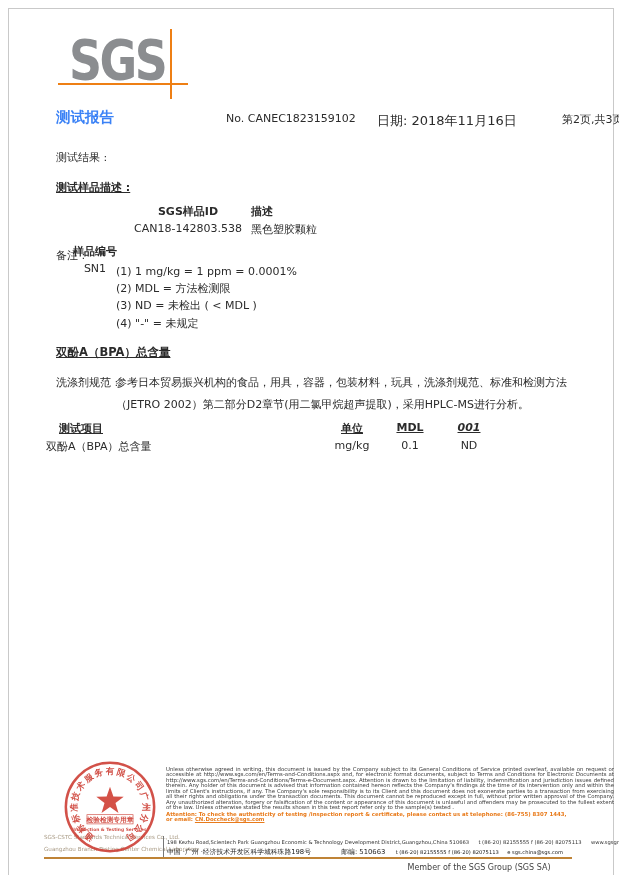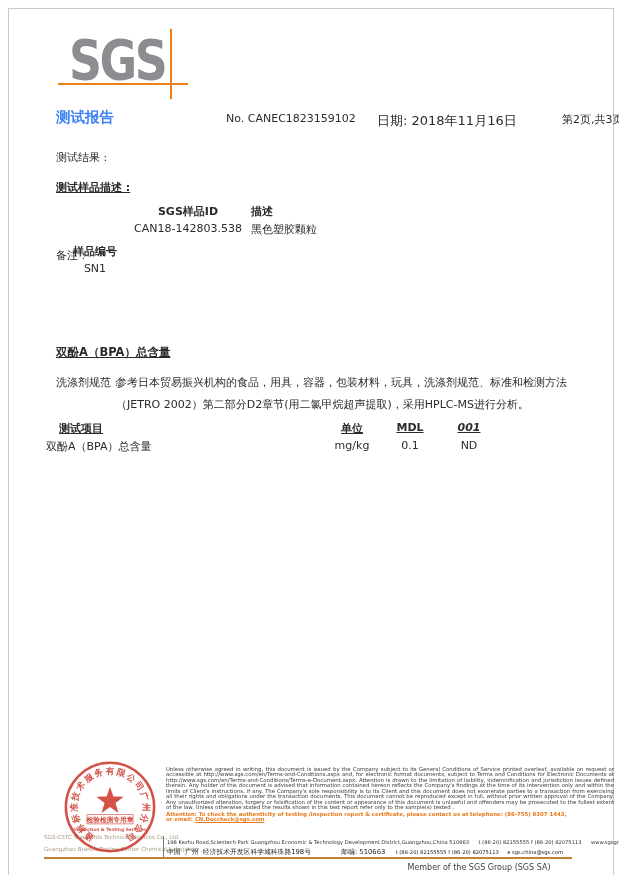--- a/index.html
+++ b/index.html
@@ -105,20 +105,26 @@
   <div>
     <div class="abs t11 bold ctr st-c1 st-hdr">样品编号</div>
     <div class="abs t11 bold ctr st-c2 st-hdr">SGS样品ID</div>
     <div class="abs t11 bold st-c3 st-hdr">描述</div>
     <div class="abs t11 ctr st-c1 st-row">SN1</div>
     <div class="abs t11 ctr st-c2 st-row">CAN18-142803.538</div>
     <div class="abs t11 st-c3 st-row">黑色塑胶颗粒</div>
   </div>
 
   <div class="abs t11 lbl-notes">备注 :</div>
+  <div class="abs notes">
+    <div>(1) 1 mg/kg = 1 ppm = 0.0001%</div>
+    <div>(2) MDL = 方法检测限</div>
+    <div>(3) ND = 未检出 ( &lt; MDL )</div>
+    <div>(4) "-" = 未规定</div>
+  </div>
 
   <div class="abs bold ul bpa-title">双酚A（BPA）总含量</div>
   <div class="abs t11 lbl-method">洗涤剂规范 :</div>
   <div class="abs method-text">参考日本贸易振兴机构的食品，用具，容器，包装材料，玩具，洗涤剂规范、标准和检测方法（JETRO 2002）第二部分D2章节(用二氯甲烷超声提取)，采用HPLC-MS进行分析。</div>
 
   <div>
     <div class="abs t11 bold ul rt-item-h rt-hdr">测试项目</div>
     <div class="abs t11 bold ul rt-unit rt-hdr">单位</div>
     <div class="abs t11 bold ul rt-mdl rt-hdr">MDL</div>
     <div class="abs t11 bold ul ital rt-id rt-hdr">001</div>

